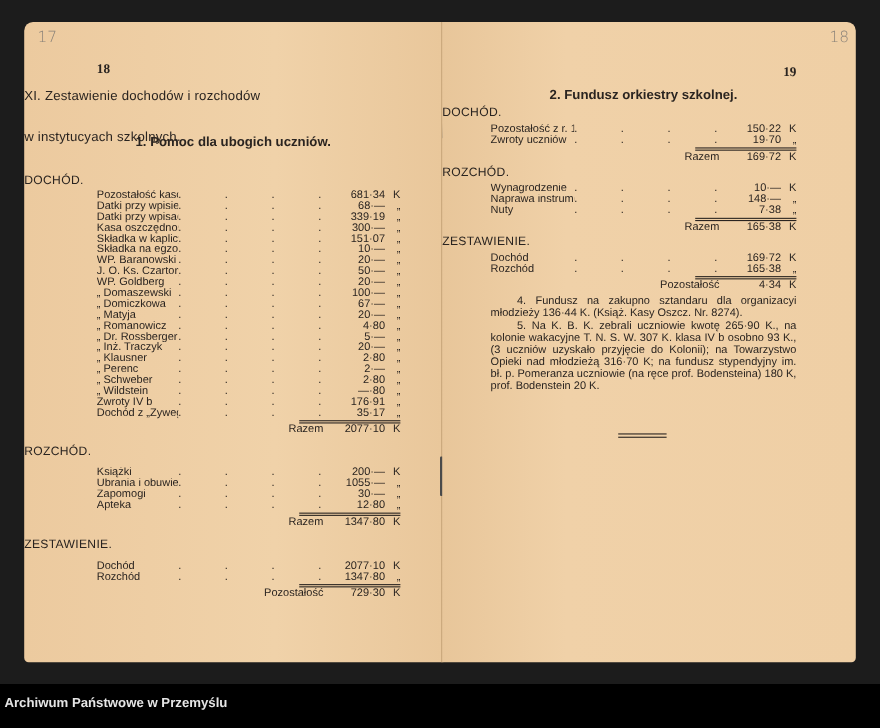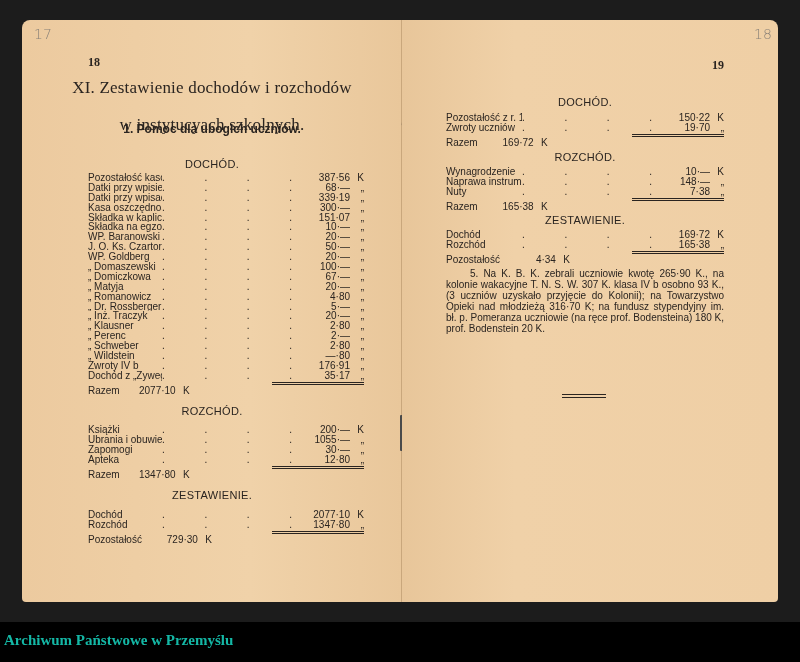--- a/index.html
+++ b/index.html
@@ -5,40 +5,40 @@
   html, body { margin:0; padding:0; }
   body { width:800px; height:662px; background:#000; position:relative; overflow:hidden; font-family:"Liberation Serif", serif; }
   .scan-bg { position:absolute; left:0; top:0; width:800px; height:622px; background:#1c1c1c; }
   .page { position:absolute; top:20px; height:582px; background:#efcfa5; color:#2a2420; }
   .page.left { left:22px; width:380px; border-radius:8px 0 0 4px; background:linear-gradient(90deg,#ecca9f 0%,#f0d2a9 60%,#e9c79b 100%); }
   .page.right { left:402px; width:376px; border-radius:0 8px 4px 0; background:linear-gradient(90deg,#e8c69a 0%,#f0d1a8 30%,#efcfa5 100%); }
   .spine { position:absolute; left:401px; top:20px; width:2px; height:582px; background:#c9a77c; }
   .staple { position:absolute; width:3px; background:#4a4a4a; border-radius:1px; }
   .handnum { position:absolute; font-family:"DejaVu Sans", sans-serif; font-size:14px; color:#8a8278; font-weight:300; }
   .pagenum { position:absolute; font-weight:bold; font-size:12px; }
-  .title { position:absolute; left:0; width:380px; text-align:center; font-family:Liberation Serif, serif; font-size:17px; line-height:19px; letter-spacing:0.2px; }
+  .title { position:absolute; left:0; width:380px; font-family:Liberation Sans, sans-serif; font-size:12px; line-height:19px; letter-spacing:0.2px; }
   .subtitle { position:absolute; text-align:center; font-family:"Liberation Sans", sans-serif; font-weight:bold; font-size:12px; }
   .note { position:absolute; text-align:center; font-size:11px; }
-  .section-h { position:absolute; text-align:center; font-family:"Liberation Sans", sans-serif; font-size:11px; letter-spacing:0.3px; }
+  .section-h { position:absolute; text-align:left; font-family:"Liberation Sans", sans-serif; font-size:11px; letter-spacing:0.3px; }
   .ledger { position:absolute; font-family:"Liberation Sans", sans-serif; font-size:10px; line-height:9.9px; }
   .row { display:flex; height:9.9px; white-space:nowrap; }
   .row .lbl { flex:1; overflow:hidden; }
   .row .dots { width:130px; display:flex; justify-content:space-between; padding-right:6px; }
   .row .val { width:52px; text-align:right; }
   .row .cur { width:14px; text-align:right; }
   .rule { height:0; border-top:1px solid #2a2420; border-bottom:1px solid #2a2420; height:1px; margin:1px 0 1px auto; }
-  .total { display:flex; justify-content:flex-start; height:11px; font-size:10px; }
+  .total { display:flex; justify-content:flex-end; height:11px; font-size:10px; }
   .total .tl { margin-right:8px; }
   .total .tv { width:48px; text-align:right; }
   .total .tc { width:14px; text-align:right; }
   .para { position:absolute; font-family:"Liberation Sans", sans-serif; font-size:10px; line-height:11px; text-align:justify; }
   .para p { margin:0; text-indent:24px; }
   .dbl-rule { position:absolute; width:44px; border-top:1px solid #2a2420; border-bottom:1px solid #2a2420; height:2px; }
   .caption { position:absolute; left:0; top:622px; width:800px; height:40px; background:#000; }
-  .caption span { position:absolute; left:4px; top:10px; color:#14b8a6; font-family:Liberation Serif, serif; font-weight:bold; font-size:15px; }
+  .caption span { position:absolute; left:4px; top:10px; color:#e5e5e5; font-family:Liberation Sans, sans-serif; font-weight:bold; font-size:12px; }
 </style>
 </head>
 <body>
 
 <div class="scan-bg"></div>
 
 <div class="page left">
   <div class="handnum" style="left:12px; top:6px;">17</div>
   <div class="pagenum" style="left:66px; top:35px;">18</div>
   <div class="title" style="top:58px;">XI. Zestawienie dochodów i rozchodów</div>
@@ -48,21 +48,21 @@
 
   <div class="ledger" id="l-income" style="left:66px; top:153px; width:276px;">
       <div class="row">
         <span class="lbl">Pozostałość kasowa z roku 1917</span>
         <span class="dots">
           <span>.</span>
           <span>.</span>
           <span>.</span>
           <span>.</span>
         </span>
-        <span class="val">387·56</span>
+        <span class="val">681·34</span>
         <span class="cur">K</span>
       </div>
       <div class="row">
         <span class="lbl">Datki przy wpisie przed feryami 1917</span>
         <span class="dots">
           <span>.</span>
           <span>.</span>
           <span>.</span>
           <span>.</span>
         </span>
@@ -371,20 +371,21 @@
     </div>
 </div>
 
 <div class="spine"></div>
 <div class="staple" style="left:403px; top:90px; height:36px; transform:rotate(4deg);"></div>
 <div class="staple" style="left:400px; top:415px; height:36px;"></div>
 
 <div class="page right">
   <div class="handnum" style="left:352px; top:6px;">18</div>
   <div class="pagenum" style="left:310px; top:38px;">19</div>
+  <div class="subtitle" style="left:0; width:366px; top:59px;">2. Fundusz orkiestry szkolnej.</div>
   <div class="section-h" style="left:0; width:366px; top:76px;">DOCHÓD.</div>
   <div class="ledger" id="r-income" style="left:44px; top:93px; width:278px;">
       <div class="row">
         <span class="lbl">Pozostałość z r. 1916</span>
         <span class="dots">
           <span>.</span>
           <span>.</span>
           <span>.</span>
           <span>.</span>
         </span>
@@ -477,20 +478,21 @@
       </div>
       <div class="rule" style="width: 92px;"></div>
       <div class="total">
         <span class="tl">Pozostałość</span>
         <span class="tv">4·34</span>
         <span class="tc">K</span>
       </div>
     </div>
 
   <div class="para" style="left:44px; top:248px; width:278px;">
+    <p style="margin-bottom:1px;">4. Fundusz na zakupno sztandaru dla organizacyi młodzieży 136·44 K. (Książ. Kasy Oszcz. Nr. 8274).</p>
     <p>5. Na K. B. K. zebrali uczniowie kwotę 265·90 K., na kolonie wakacyjne T. N. S. W. 307 K. klasa IV b osobno 93 K., (3 uczniów uzyskało przyjęcie do Kolonii); na Towarzystwo Opieki nad młodzieżą 316·70 K; na fundusz stypendyjny im. bł. p. Pomeranza uczniowie (na ręce prof. Bodensteina) 180 K, prof. Bodenstein 20 K.</p>
   </div>
   <div class="dbl-rule" style="left:160px; top:374px;"></div>
 </div>
 
 <div class="caption">
   <span>Archiwum Państwowe w Przemyślu</span>
 </div>
 
 </body></html>

